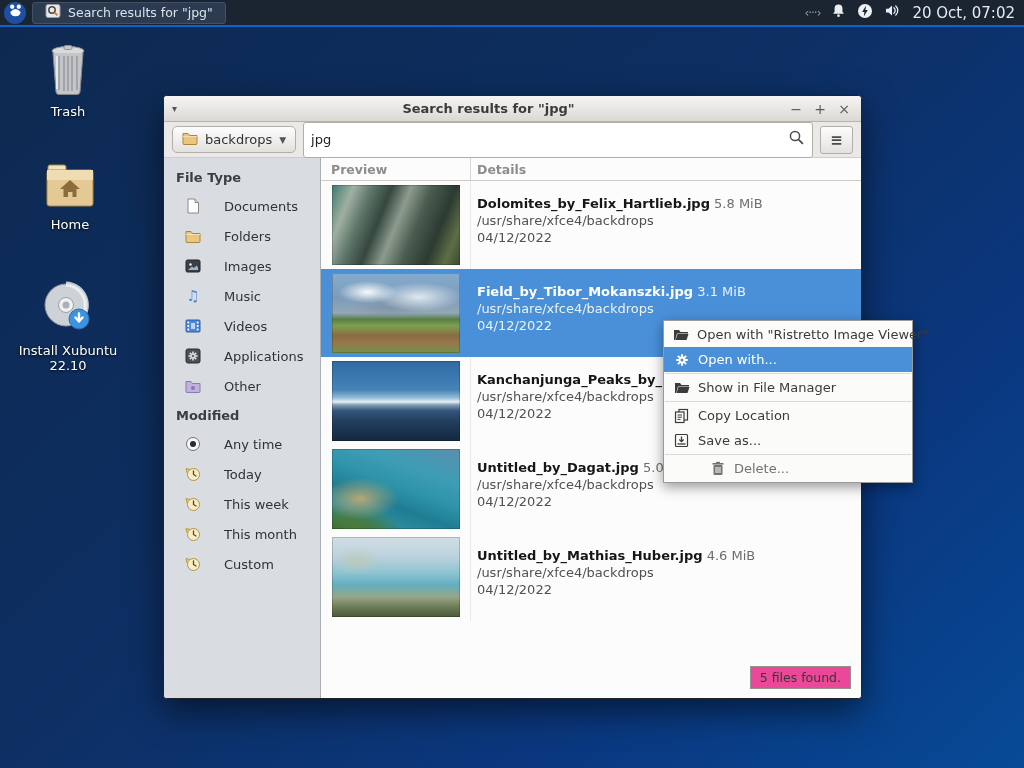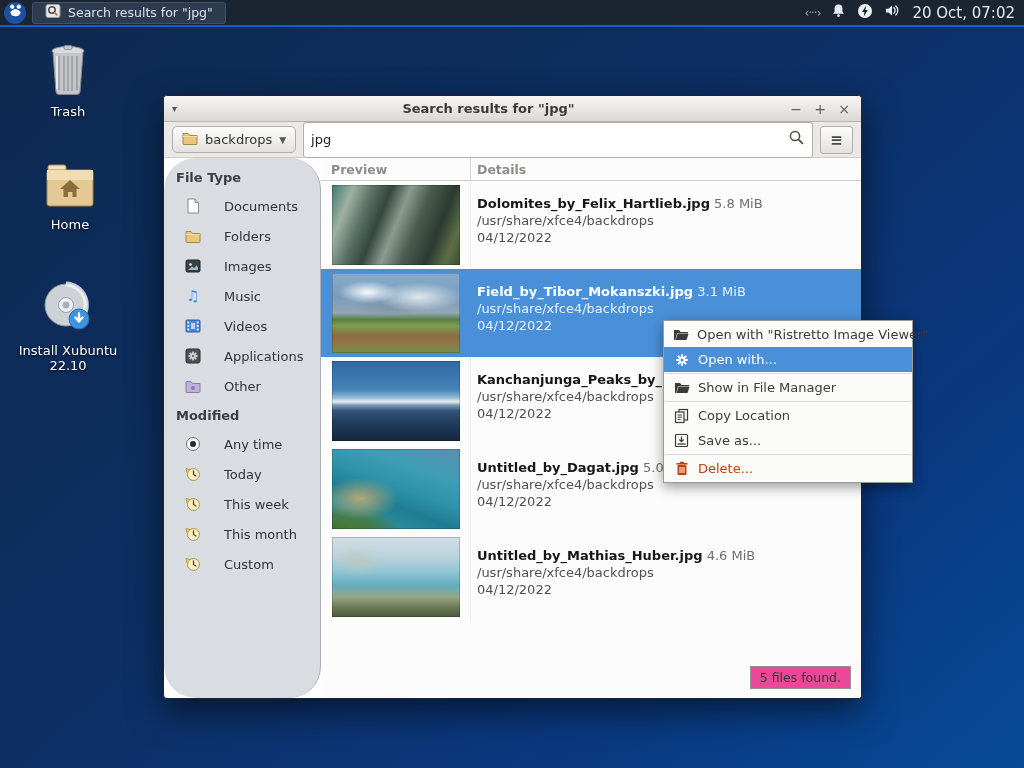--- a/index.html
+++ b/index.html
@@ -44,21 +44,21 @@
   .combo .caret { font-size:9px; color:#555; }
   .searchbox { flex:1; height:36px; background:#fff; border:1px solid #b2aea8; border-radius:3px;
     display:flex; align-items:center; padding:0 7px; }
   .searchbox input { flex:1; border:none; outline:none; font:13px "DejaVu Sans",sans-serif; color:#222; background:transparent; }
   .menubtn { width:33px; height:28px; background:linear-gradient(#fdfdfd,#e3e1de); border:1px solid #b2aea8;
     border-radius:3px; display:flex; align-items:center; justify-content:center; color:#4a4a4a;
     font-size:15px; font-weight:bold; }
 
   .main { flex:1; display:flex; min-height:0; }
   .sidebar { width:157px; flex:0 0 157px; background:#d9dde1; border-right:1px solid #a9aeb4;
-    padding-top:5px; font-size:13px; color:#2f3337;border-radius:32px; }
+    padding-top:5px; font-size:13px; color:#2f3337; }
   .side-header { font-weight:bold; padding:7px 12px 6px; color:#3a3e42; }
   .side-item { display:flex; align-items:center; gap:23px; padding:7px 8px 7px 21px;text-align:center; }
   .side-item .sicon { width:16px; height:16px; display:flex; align-items:center; justify-content:center; }
   .radio-on { width:14px; height:14px; border-radius:50%; border:1px solid #6f7478; background:#f6f6f6;
     display:flex; align-items:center; justify-content:center; }
   .radio-on i { width:6px; height:6px; border-radius:50%; background:#2a2d30; }
   .note-glyph { color:#4a86d8; font-size:15px; line-height:16px; }
 
   .list { flex:1; display:flex; flex-direction:column; background:#fcfcfc; position:relative; min-width:0; }
   .list-header { height:23px; flex:0 0 23px; display:flex; align-items:stretch;
@@ -100,21 +100,21 @@
     radial-gradient(ellipse 34px 20px at 20% 30%, rgba(190,200,185,.85), rgba(190,200,185,0) 70%),
     linear-gradient(180deg,#d2dde5 0%,#bcd3dd 24%,#8fc4d2 44%,#63aec0 60%,#98a687 75%,#6b7a55 88%,#49593a 100%); }
 
   
   .cmenu { position:absolute; left:663px; top:320px; width:250px; background:#fbfbfa;
     border:1px solid #9b9a98; box-shadow:0 4px 12px rgba(0,0,0,.4); z-index:80; padding:1px 0; }
   .menu-item { height:25px; display:flex; align-items:center; gap:8px; padding:0 12px 0 9px;
     font-size:13px; color:#3b3b3b; white-space:nowrap; }
   .menu-item .micon { width:17px; height:16px; display:flex; align-items:center; justify-content:center; }
   .menu-item.highlighted { background:#4a90d9; color:#fff; }
-  .menu-item.disabled { color:#c2410c; }
+  .menu-item.disabled { color:#737373;margin-left:36px; }
   .menu-sep { height:1px; background:#dcdad7; margin:1px 1px; }
 </style>
 </head>
 <body>
 
 <div id="desktop">
 
   <div class="panel">
     <div class="whisker-btn">
       <span>

